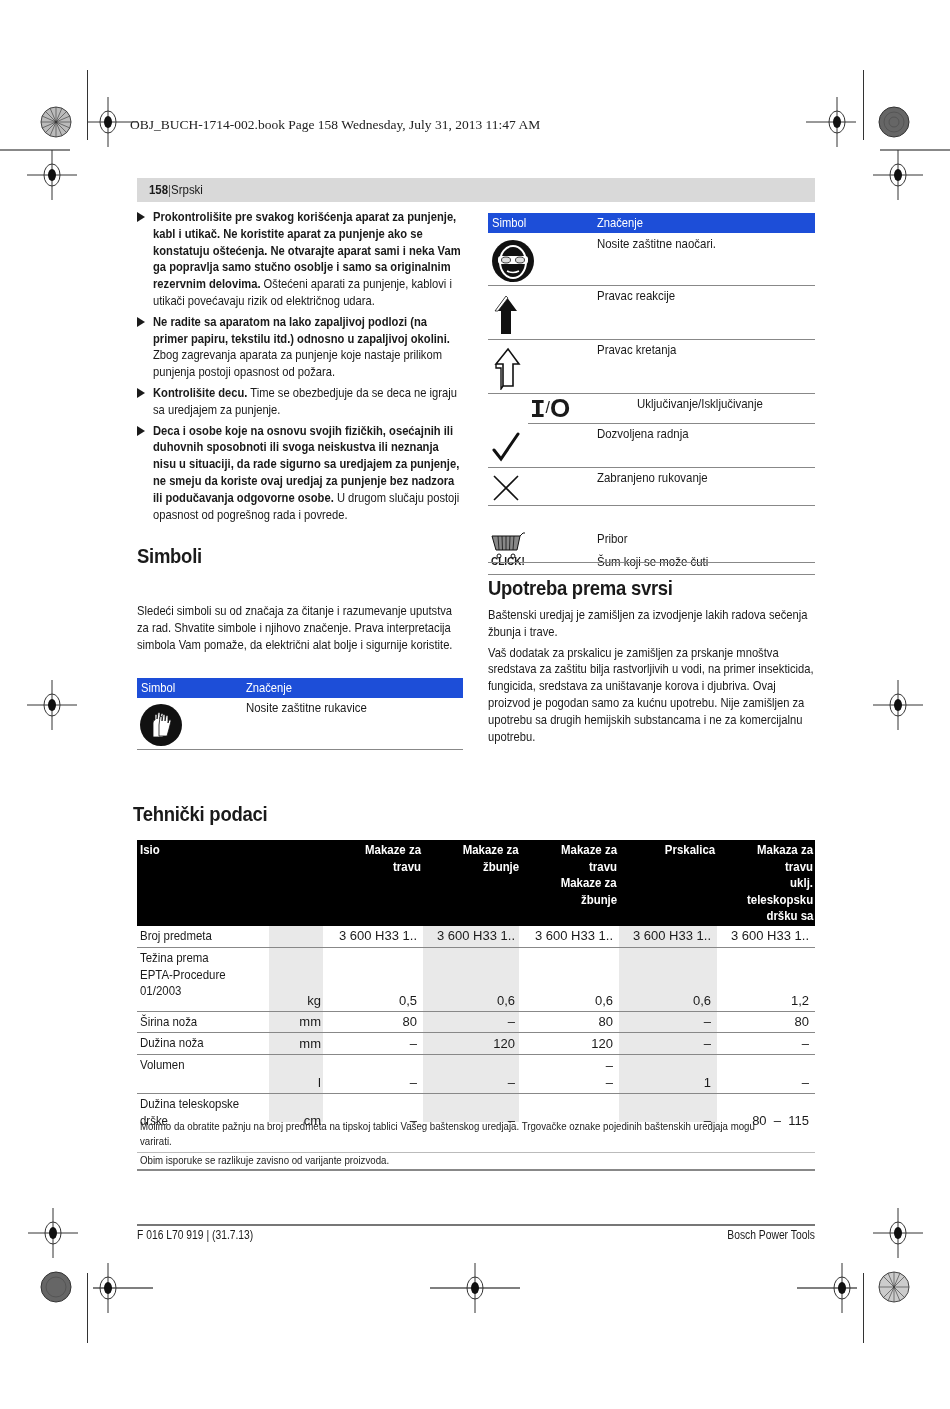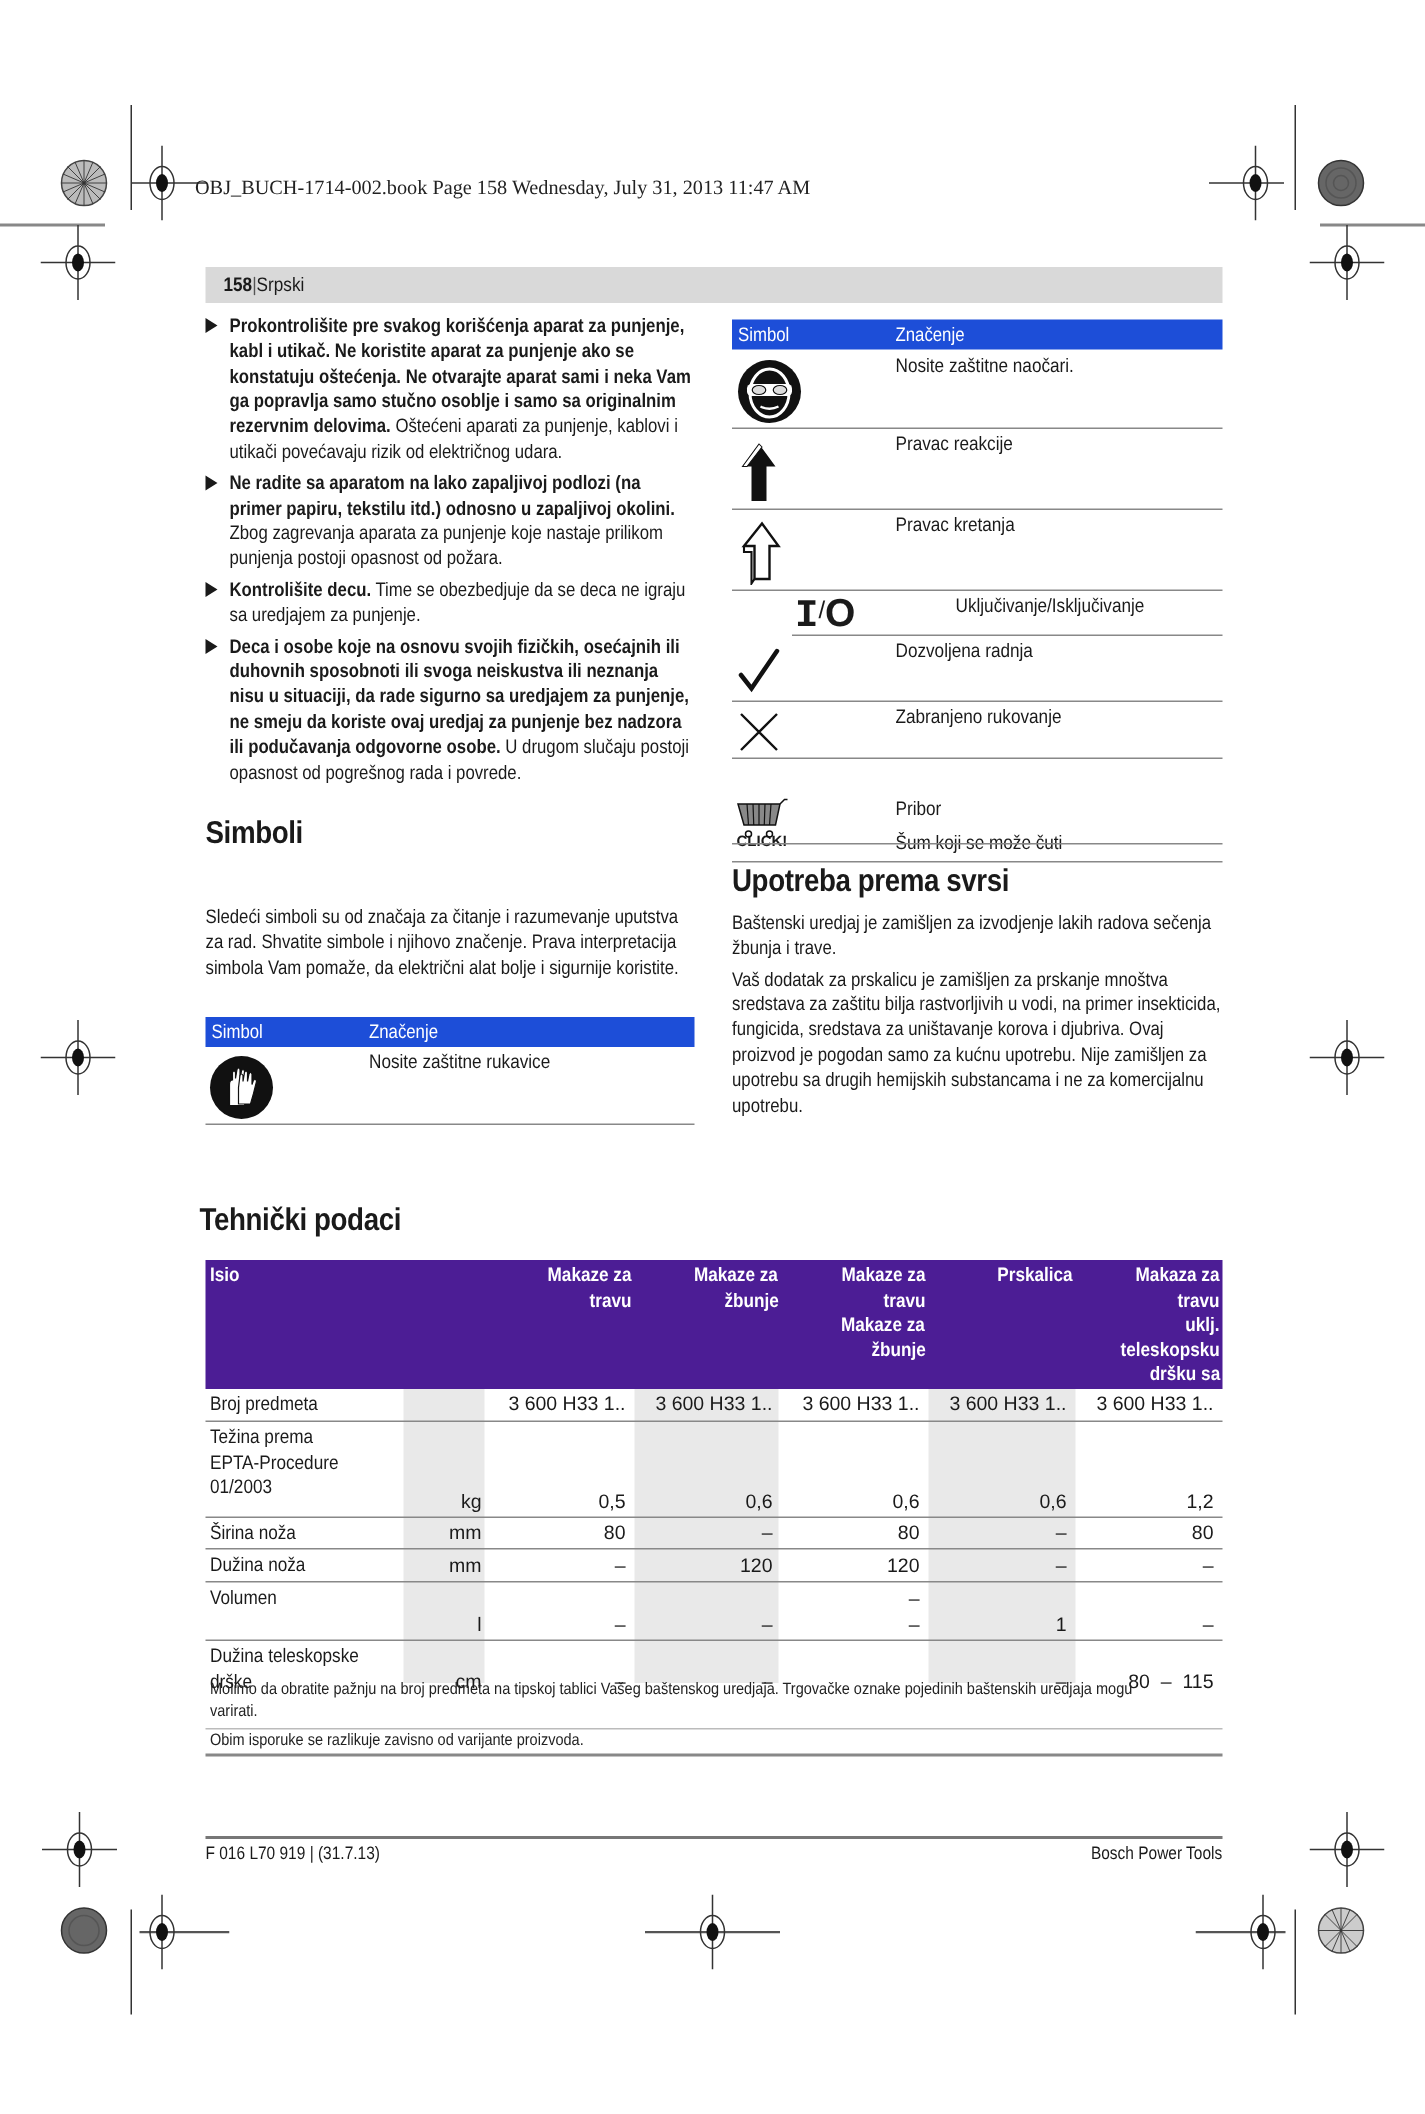--- a/index.html
+++ b/index.html
@@ -24,21 +24,21 @@
   h2 { margin:0; font-size:21px; font-weight:bold; letter-spacing:-0.3px; }
   .h2wrap { position:absolute; }
   .h2wrap h2 { transform:scaleX(0.88); transform-origin:left; white-space:nowrap; }
   .sym-head { background:#1d4ed8; color:#fff; font-weight:normal; height:20px; }
   .sym-head div { position:absolute; top:2px; }
   .sym-row { position:absolute; left:0; right:0; border-bottom:1.5px solid #888; }
   .sym-row .meaning { position:absolute; top:2px; white-space:nowrap; transform:scaleX(0.88); transform-origin:left; }
   .sym-row .icon { position:absolute; }
 
   .tech { position:absolute; left:137px; top:840px; width:678px; }
-  .tech-head { position:absolute; left:0; top:0; width:678px; height:86px; background:#4c1d95; color:#fff; font-weight:bold; font-size:13px; line-height:16.6px; }
+  .tech-head { position:absolute; left:0; top:0; width:678px; height:86px; background:#000000; color:#fff; font-weight:bold; font-size:13px; line-height:16.6px; }
   .tech-head .hc { position:absolute; top:2px; text-align:right; }
   .tech-head .hc span { display:inline-block; transform:scaleX(0.88); transform-origin:right top; }
   .shade { position:absolute; background:#e9e9e9; }
   .trow { position:absolute; left:0; width:678px; border-bottom:1.5px solid #888; font-size:13px; line-height:16.6px; }
   .trow .lab { position:absolute; left:3px; top:2px; }
   .trow .lab span { display:inline-block; transform:scaleX(0.88); transform-origin:left top; white-space:nowrap;}
   .trow .cell { position:absolute; text-align:right; white-space:nowrap; }
   .footnote { position:absolute; left:3px; font-size:11px; line-height:15px; color:#222; }
   .footnote span { display:inline-block; transform:scaleX(0.88); transform-origin:left top; white-space:nowrap; }
 

